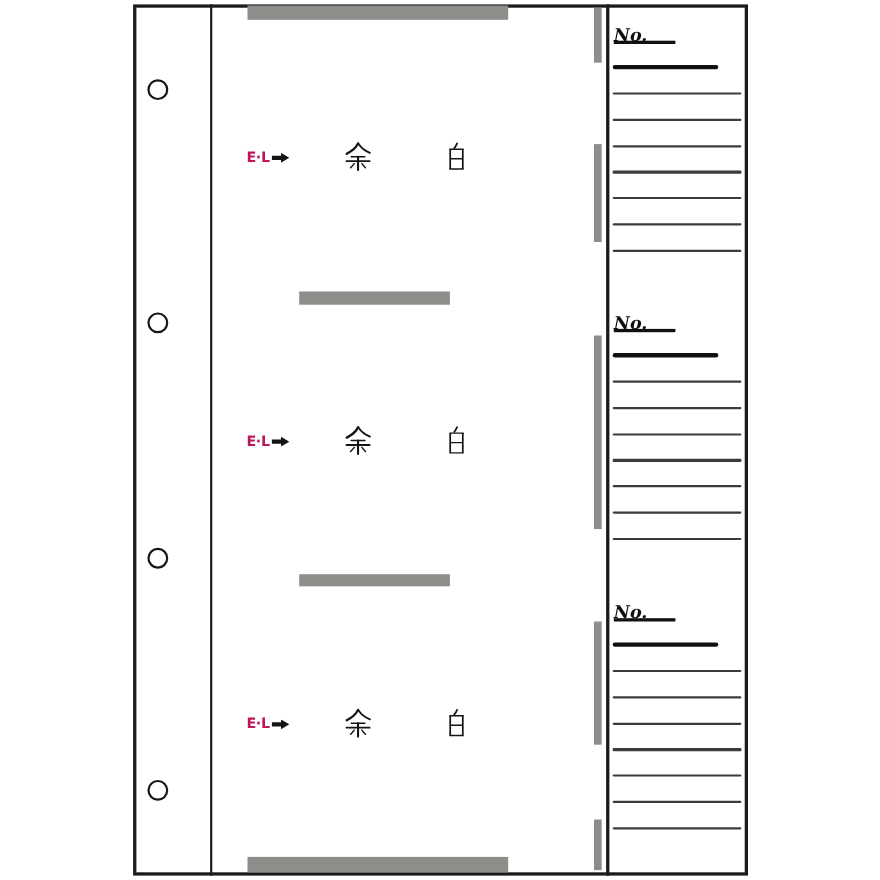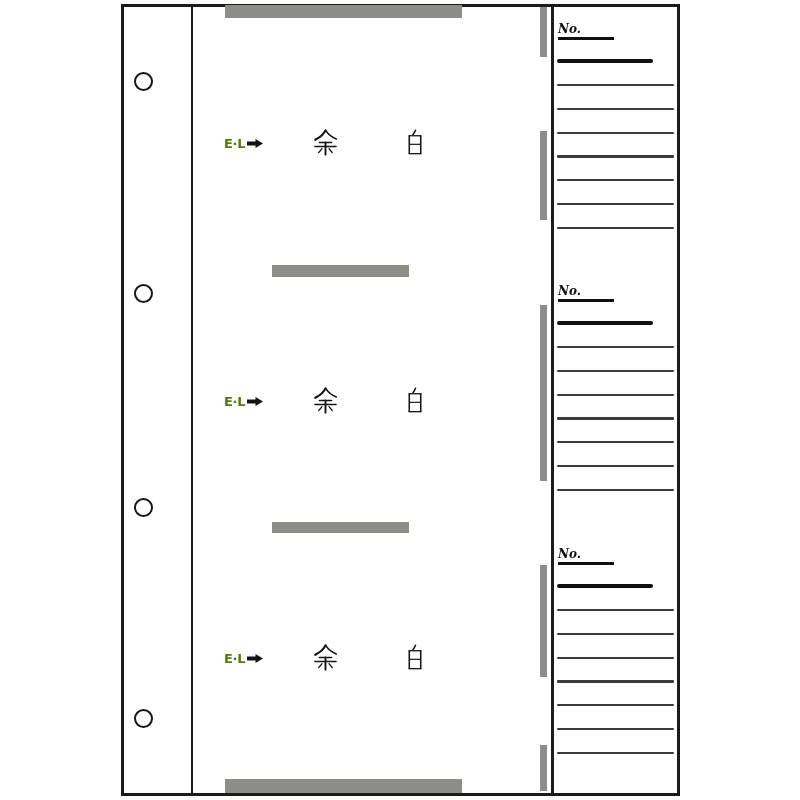--- a/index.html
+++ b/index.html
@@ -25,33 +25,33 @@
     border-radius:50%;background:#ffffff;box-sizing:border-box;
   }
   
   .tape{position:absolute;background:#8d8d89;}
   .tick{position:absolute;left:540px;width:7px;background:#8d8d89;}
   
   .el-row{position:absolute;left:220px;width:245px;height:28px;}
   .el-marker{
     position:absolute;left:4px;top:8px;display:flex;align-items:center;gap:2px;
     font-family:"DejaVu Sans",sans-serif;font-weight:700;font-size:13px;
-    letter-spacing:-0.3px;color:#4d7c0f;line-height:1;
+    letter-spacing:-0.3px;color:#be185d;line-height:1;
   }
   .kanji{position:absolute;top:0;}
   .k1{left:92px;}
   .k2{left:182px;}
   .sr{position:absolute;width:1px;height:1px;overflow:hidden;opacity:0;}
   
   .memo-col{position:absolute;left:554px;top:0;width:124px;height:800px;}
   .memo-section{position:absolute;left:0;width:124px;height:240px;}
   .no-label{
     position:absolute;left:4px;top:-3px;
     font-family:"DejaVu Serif",serif;font-style:italic;font-weight:700;
-    font-size:12px;color:#101010;line-height:1.2;
+    font-size:16px;color:#101010;line-height:1.2;
   }
   .no-underline{position:absolute;left:4px;top:12px;width:56px;height:2.5px;background:#101010;}
   .short-line{position:absolute;left:3px;top:34px;width:96px;height:3.5px;background:#101010;border-radius:2px;}
   .ruled-line{position:absolute;left:3px;width:117px;height:2.2px;background:#3b3b3b;border-radius:1px;}
 </style>
 </head>
 <body>
 
 <div class="sheet" id="sheet"></div>
 <div class="sep-line"></div>

